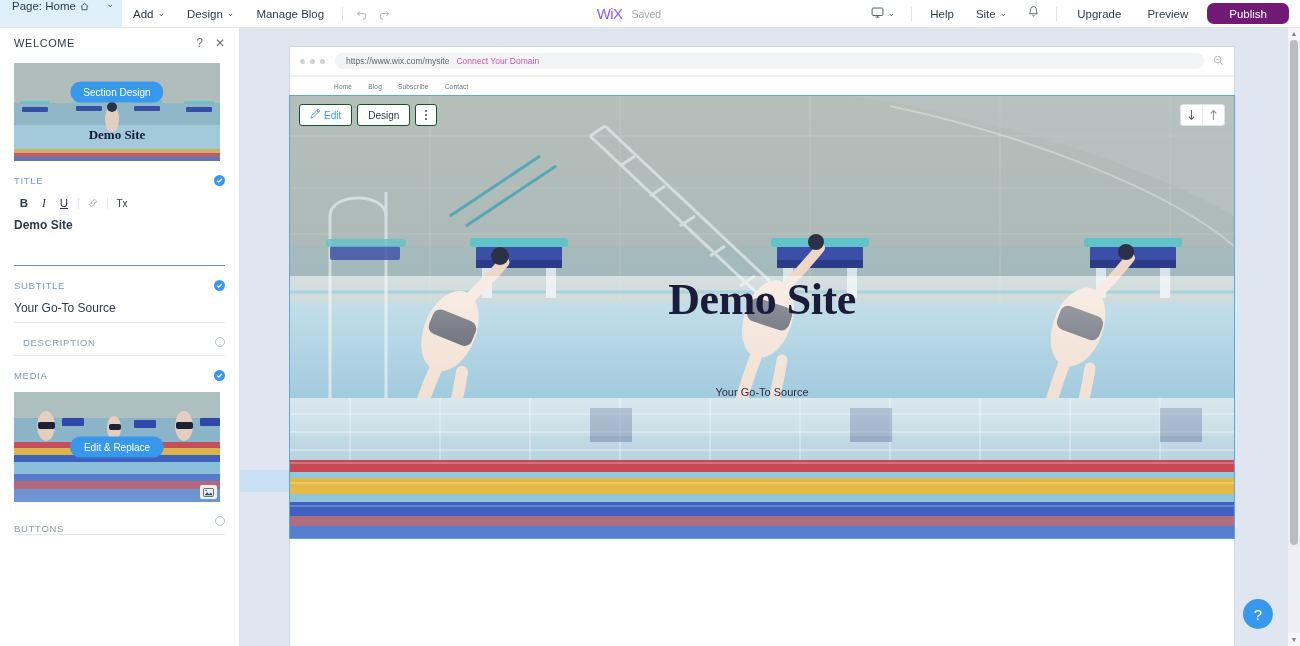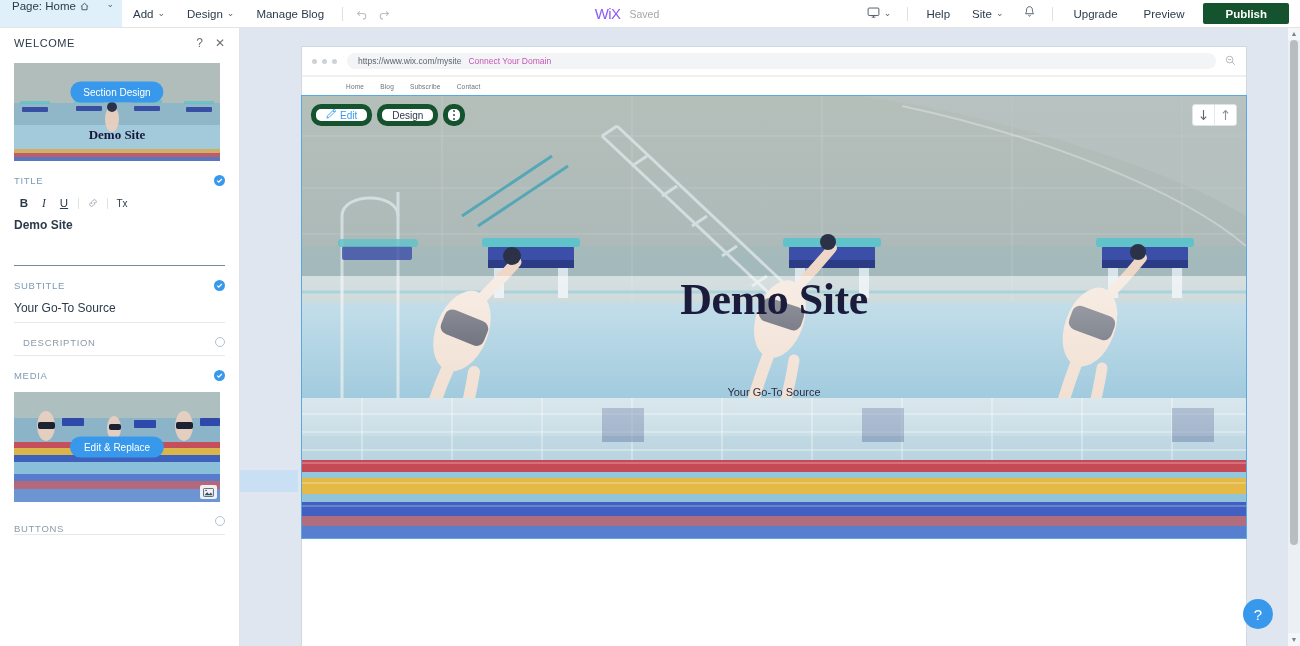--- a/index.html
+++ b/index.html
@@ -36,23 +36,23 @@
   .urbtn{width:14px;height:14px;cursor:pointer;opacity:.45;}
   .wix-logo{
     font-size:15px;font-weight:normal;color:#8b5cf6;letter-spacing:-0.6px;
     font-family:"Liberation Sans",sans-serif;cursor:pointer;
   }
   .saved-txt{font-size:10.5px;color:#a6a6a6;margin-left:9px;}
   .spacer{flex:1;}
   .icon-btn{display:flex;align-items:center;gap:4px;padding:0 9px;cursor:pointer;height:27px;}
   .upgrade,.preview{font-size:11.5px;color:#2b3b4b;padding:0 13px;cursor:pointer;}
   .publish{
-    background:#14532d;color:#fff;font-size:11.5px;border-radius:2px;
+    background:#701a75;color:#fff;font-size:11.5px;border-radius:7px;
     padding:0 22px;height:21px;display:flex;align-items:center;justify-content:center;
-    margin-left:6px;margin-right:11px;cursor:pointer;border:none;font-weight:bold;
+    margin-left:6px;margin-right:11px;cursor:pointer;border:none;
   }
 
   
   .leftpanel{
     position:absolute;left:0;top:27px;width:240px;height:619px;
     background:#ffffff;border-right:1px solid #e0e4e8;box-sizing:border-box;
     z-index:40;overflow:hidden;
   }
   .lp-head{
     height:32px;display:flex;align-items:center;padding:0 14px;
@@ -122,21 +122,21 @@
   
   .canvas-area{
     position:absolute;left:240px;top:27px;width:1048px;height:619px;
     background:#dfe6f0;overflow:hidden;
   }
   .sel-band{
     position:absolute;left:0;top:443px;width:58px;height:22px;
     background:#c9dff3;
   }
   .site-frame{
-    position:absolute;left:62px;top:20px;width:944px;height:600px;
+    position:absolute;left:50px;top:20px;width:944px;height:600px;
     background:#fff;box-shadow:0 0 0 1px rgba(0,0,0,.06);
   }
   .browser-bar{
     height:28px;background:#fff;display:flex;align-items:center;
     padding:0 10px;border-bottom:1px solid #f0f0f0;
   }
   .dots{display:flex;gap:5px;margin-right:10px;}
   .dot{width:5px;height:5px;border-radius:50%;background:#cdd2d7;}
   .urlbar{
     flex:1;height:16px;background:#f3f4f6;border-radius:9px;
@@ -164,21 +164,21 @@
     font-size:44px;color:#1b1b3c;letter-spacing:-.5px;
   }
   .hero-sub{
     position:absolute;left:0;right:0;top:290px;text-align:center;
     font-size:11px;color:#2d2d44;font-family:"Liberation Sans",sans-serif;
   }
   .hero-toolbar{
     position:absolute;left:9px;top:8px;display:flex;gap:5px;z-index:6;
   }
   .tb-btn{
-    height:22px;background:#fff;border:5px solid #14532d;border-radius:10px;
+    height:22px;background:#fff;border:1px solid #14532d;border-radius:3px;
     display:flex;align-items:center;justify-content:center;gap:4px;
     font-size:10px;color:#2b3b4b;padding:0 10px;cursor:pointer;box-sizing:border-box;
   }
   .tb-btn.edit{color:#3899ec;}
   .tb-btn.dots3{width:22px;padding:0;flex-direction:column;gap:2px;}
   .d3{width:2px;height:2px;border-radius:50%;background:#3a4a58;}
   .hero-arrows{
     position:absolute;right:9px;top:8px;display:flex;z-index:6;
     background:#fff;border:1px solid #dfe3e6;border-radius:3px;overflow:hidden;
   }

